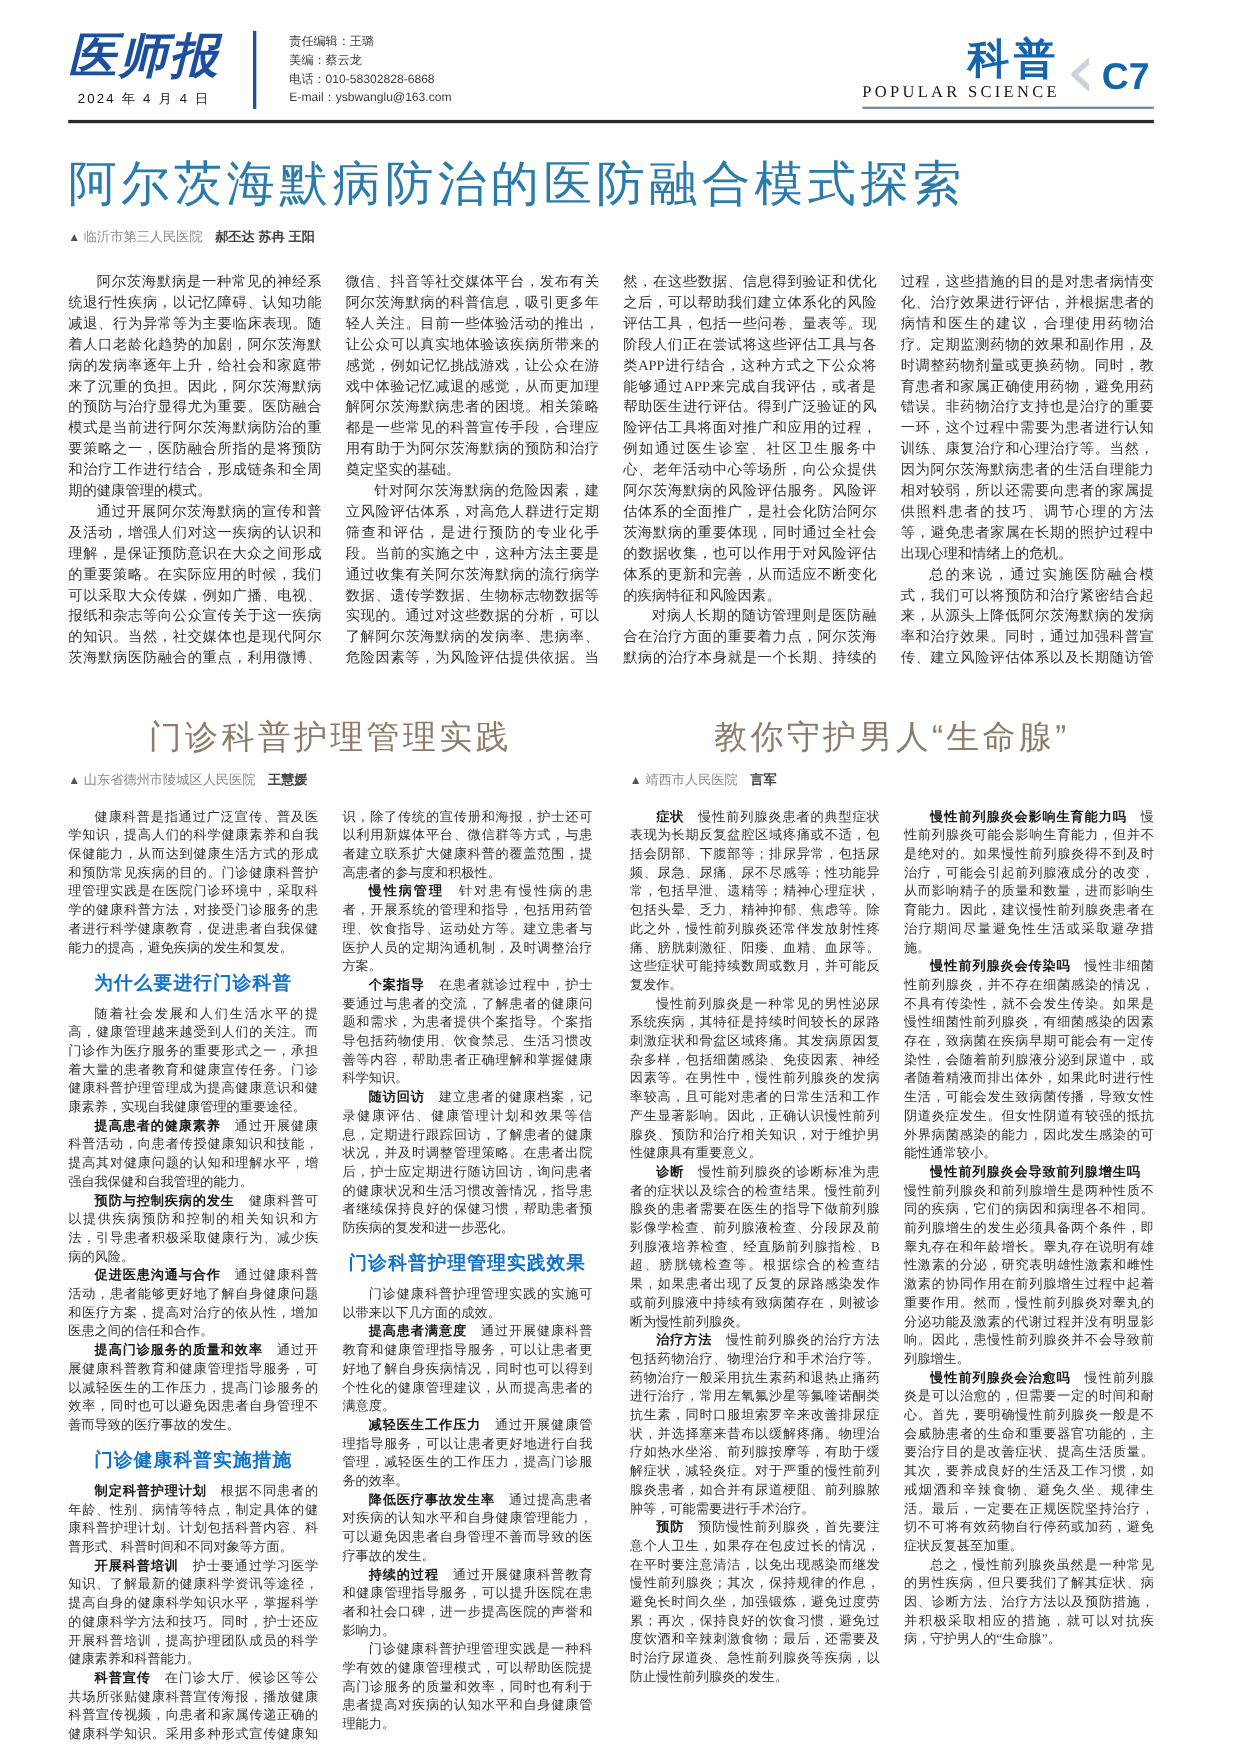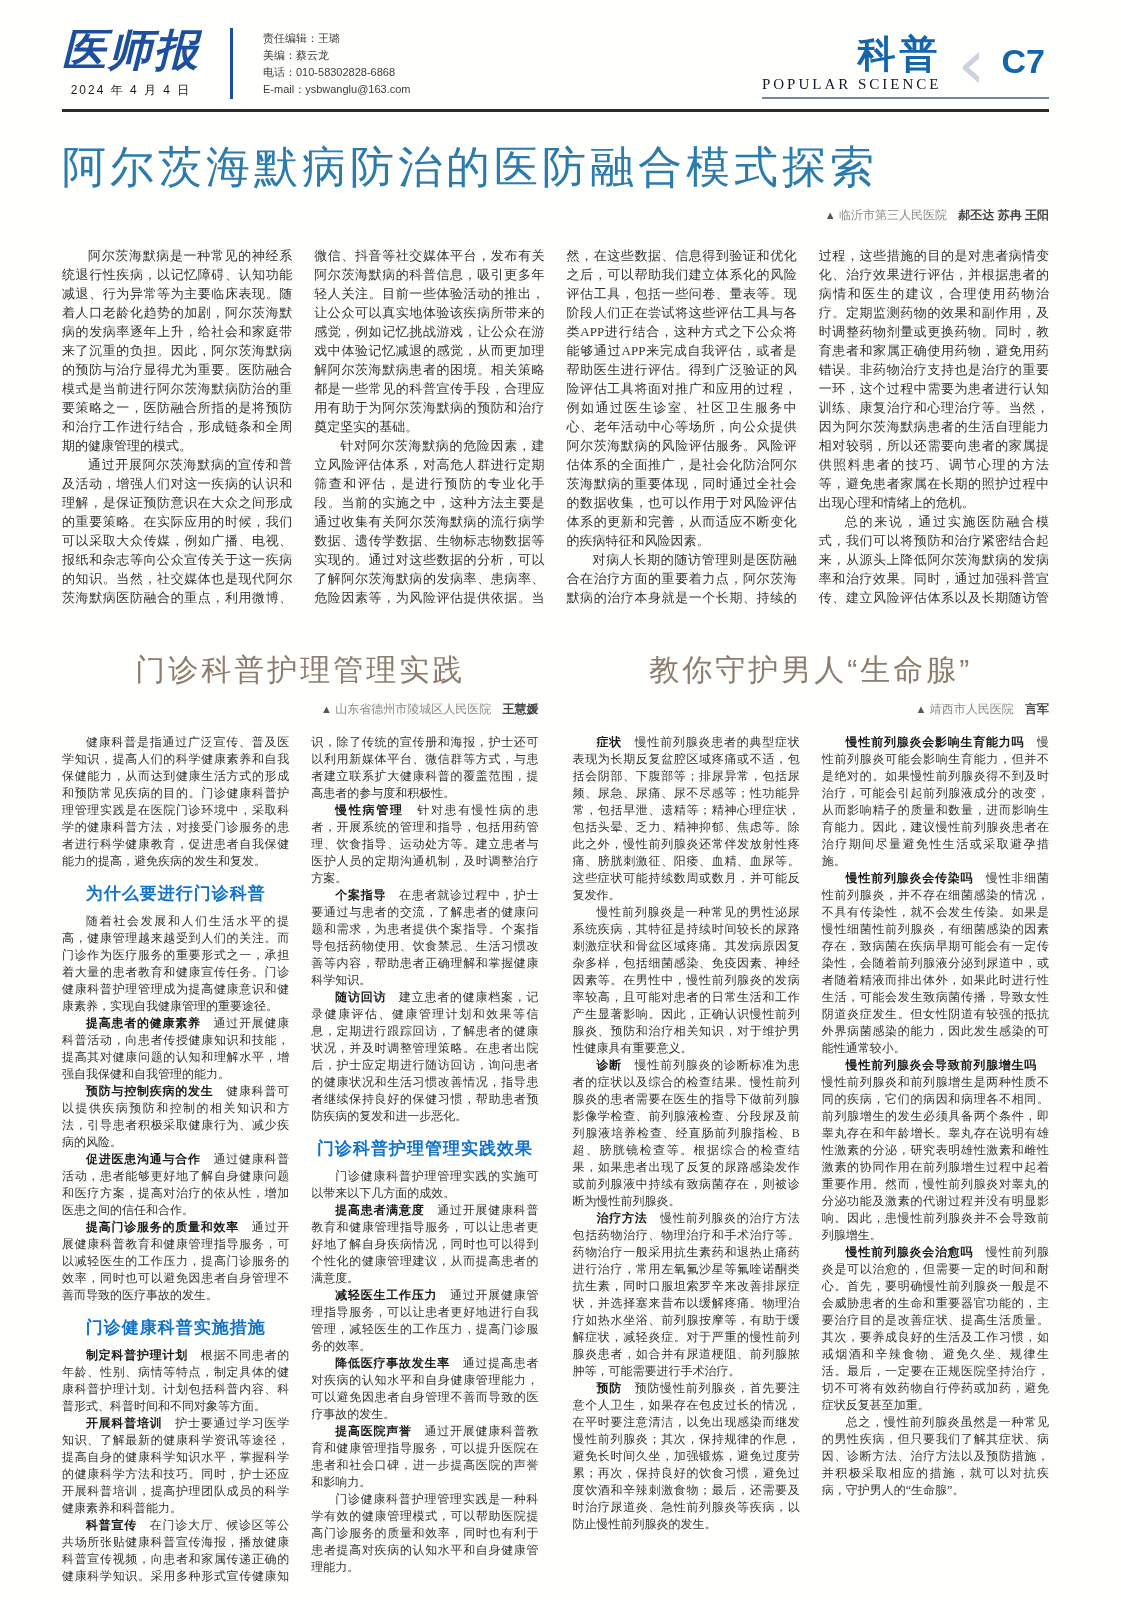--- a/index.html
+++ b/index.html
@@ -14,35 +14,35 @@
     border-bottom:3px solid #2b2b2b; padding:0 0 10px 0; }
   .mh-left { display:flex; align-items:stretch; gap:30px; }
   .mh-logo-block { text-align:center; }
   .mh-logo { font-family:"Liberation Serif","DejaVu Serif",serif; font-weight:bold; font-style:italic;
     font-size:44px; color:#1d4f9f; letter-spacing:2px; line-height:1.05; }
   .mh-date { font-size:12px; color:#1a1a1a; letter-spacing:2px; margin-top:8px;
     font-family:"Liberation Sans","DejaVu Sans",sans-serif; }
   .mh-divider { width:3px; background:#1d4f9f; }
   .mh-editors { font-size:11px; color:#3c3c3c; line-height:1.55; padding-top:2px;
     font-family:"Liberation Sans","DejaVu Sans",sans-serif; }
-  .mh-right { display:flex; align-items:center; gap:16px; border-bottom:2px solid #6f88a3;
+  .mh-right { display:flex; align-items:flex-end; gap:5px; border-bottom:2px solid #6f88a3;
     padding:0 4px 4px 0; }
   .mh-right-text { text-align:right; }
   .kepu { font-size:38px; font-weight:bold; color:#1565ad; letter-spacing:4px; line-height:1;
     font-family:"Liberation Sans","DejaVu Sans",sans-serif; }
   .pop-sci { font-size:15px; color:#0f172a; letter-spacing:3px; margin-top:3px;
     font-family:"Liberation Serif","DejaVu Serif",serif; }
   .chev { font-size:70px; line-height:58px; color:#c9d2dd; font-weight:normal;
     font-family:"DejaVu Sans",sans-serif; }
   .c7 { font-size:34px; font-weight:bold; color:#1565ad; line-height:1;
     font-family:"Liberation Sans","DejaVu Sans",sans-serif; padding-bottom:6px; }
   
   .headline1 { text-align:left; margin:26px 0 4px 0; font-size:44px; letter-spacing:4px;
     color:#2b7cad; font-weight:500; font-family:Liberation Sans, sans-serif; }
-  .byline { text-align:right; font-size:12px; color:#8a8a8a; margin:10px 0 0 0;
+  .byline { text-align:left; font-size:12px; color:#8a8a8a; margin:10px 0 0 0;
     font-family:"Liberation Sans","DejaVu Sans",sans-serif; }
   .byline .marker { color:#555; font-size:11px; }
   .byline .authors { color:#444; font-weight:bold; margin-left:8px; }
   
   .cols { text-align:justify; }
   .cols p { text-indent:2em; word-break:break-all; }
   .cols4 { margin-top:22px; column-count:4; column-gap:22px; height:378px; overflow:hidden;
     font-size:13px; line-height:19px; }
   .lower { display:flex; gap:34px; margin-top:26px; }
   .half { flex:1; min-width:0; }
@@ -120,21 +120,21 @@
           <p><strong class="runin">开展科普培训</strong>　护士要通过学习医学知识、了解最新的健康科学资讯等途径，提高自身的健康科学知识水平，掌握科学的健康科学方法和技巧。同时，护士还应开展科普培训，提高护理团队成员的科学健康素养和科普能力。</p>
           <p><strong class="runin">科普宣传</strong>　在门诊大厅、候诊区等公共场所张贴健康科普宣传海报，播放健康科普宣传视频，向患者和家属传递正确的健康科学知识。采用多种形式宣传健康知识，除了传统的宣传册和海报，护士还可以利用新媒体平台、微信群等方式，与患者建立联系扩大健康科普的覆盖范围，提高患者的参与度和积极性。</p>
           <p><strong class="runin">慢性病管理</strong>　针对患有慢性病的患者，开展系统的管理和指导，包括用药管理、饮食指导、运动处方等。建立患者与医护人员的定期沟通机制，及时调整治疗方案。</p>
           <p><strong class="runin">个案指导</strong>　在患者就诊过程中，护士要通过与患者的交流，了解患者的健康问题和需求，为患者提供个案指导。个案指导包括药物使用、饮食禁忌、生活习惯改善等内容，帮助患者正确理解和掌握健康科学知识。</p>
           <p><strong class="runin">随访回访</strong>　建立患者的健康档案，记录健康评估、健康管理计划和效果等信息，定期进行跟踪回访，了解患者的健康状况，并及时调整管理策略。在患者出院后，护士应定期进行随访回访，询问患者的健康状况和生活习惯改善情况，指导患者继续保持良好的保健习惯，帮助患者预防疾病的复发和进一步恶化。</p>
           <h3 class="subhead">门诊科普护理管理实践效果</h3>
           <p>门诊健康科普护理管理实践的实施可以带来以下几方面的成效。</p>
           <p><strong class="runin">提高患者满意度</strong>　通过开展健康科普教育和健康管理指导服务，可以让患者更好地了解自身疾病情况，同时也可以得到个性化的健康管理建议，从而提高患者的满意度。</p>
           <p><strong class="runin">减轻医生工作压力</strong>　通过开展健康管理指导服务，可以让患者更好地进行自我管理，减轻医生的工作压力，提高门诊服务的效率。</p>
           <p><strong class="runin">降低医疗事故发生率</strong>　通过提高患者对疾病的认知水平和自身健康管理能力，可以避免因患者自身管理不善而导致的医疗事故的发生。</p>
-          <p><strong class="runin">提高医院声誉</strong>　通过开展健康科普教育和健康管理指导服务，可以提升医院在患者和社会口碑，进一步提高医院的声誉和影响力。</p>
+          <p><strong class="runin">持续的过程</strong>　通过开展健康科普教育和健康管理指导服务，可以提升医院在患者和社会口碑，进一步提高医院的声誉和影响力。</p>
           <p>门诊健康科普护理管理实践是一种科学有效的健康管理模式，可以帮助医院提高门诊服务的质量和效率，同时也有利于患者提高对疾病的认知水平和自身健康管理能力。</p>
         </div>
     </div>
     <div class="half">
       <h2 class="headline2">教你守护男人“生命腺”</h2>
       <div class="byline">
         <span class="marker">▲</span>
         <span>靖西市人民医院</span>
         <span class="authors">言军</span>
       </div>

